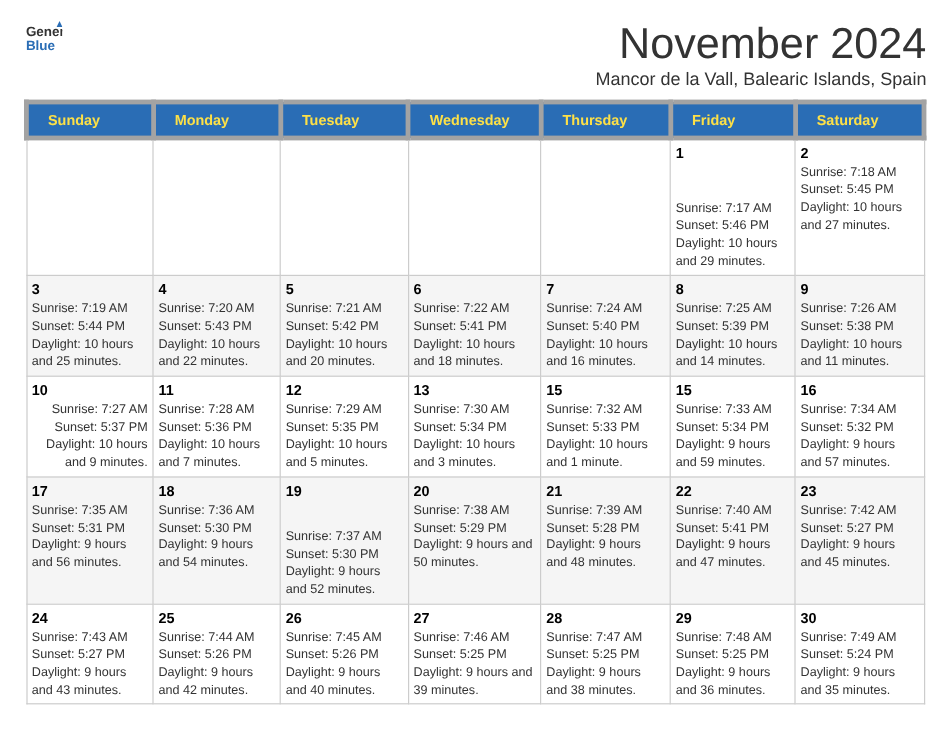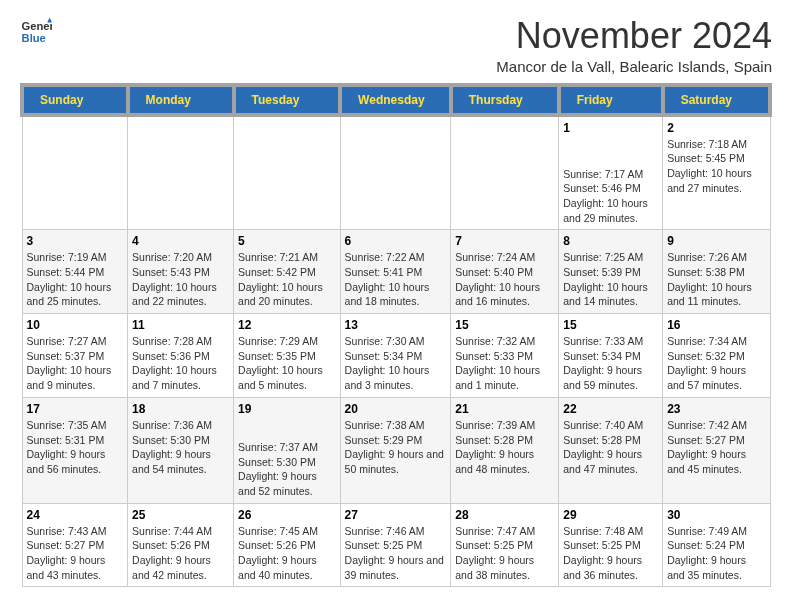--- a/index.html
+++ b/index.html
@@ -171,21 +171,21 @@
         <td>
           <span class="day-num">9</span>
           <div class="day-info" style="white-space: pre-line;">Sunrise: 7:26 AM
 Sunset: 5:38 PM
 Daylight: 10 hours and 11 minutes.</div>
         </td>
       </tr>
       <tr>
         <td>
           <span class="day-num">10</span>
-          <div class="day-info" style="white-space: pre-line;">Sunrise: 7:27 AM
+          <div class="day-info" style="white-space: pre-line; text-align: right;">Sunrise: 7:27 AM
 Sunset: 5:37 PM
 Daylight: 10 hours and 9 minutes.</div>
         </td>
         <td>
           <span class="day-num">11</span>
           <div class="day-info" style="white-space: pre-line;">Sunrise: 7:28 AM
 Sunset: 5:36 PM
 Daylight: 10 hours and 7 minutes.</div>
         </td>
         <td>
@@ -246,21 +246,21 @@
         </td>
         <td>
           <span class="day-num">21</span>
           <div class="day-info" style="white-space: pre-line;">Sunrise: 7:39 AM
 Sunset: 5:28 PM
 Daylight: 9 hours and 48 minutes.</div>
         </td>
         <td>
           <span class="day-num">22</span>
           <div class="day-info" style="white-space: pre-line;">Sunrise: 7:40 AM
-Sunset: 5:28 PM
+Sunset: 5:41 PM
 Daylight: 9 hours and 47 minutes.</div>
         </td>
         <td>
           <span class="day-num">23</span>
           <div class="day-info" style="white-space: pre-line;">Sunrise: 7:42 AM
 Sunset: 5:27 PM
 Daylight: 9 hours and 45 minutes.</div>
         </td>
       </tr>
       <tr>

